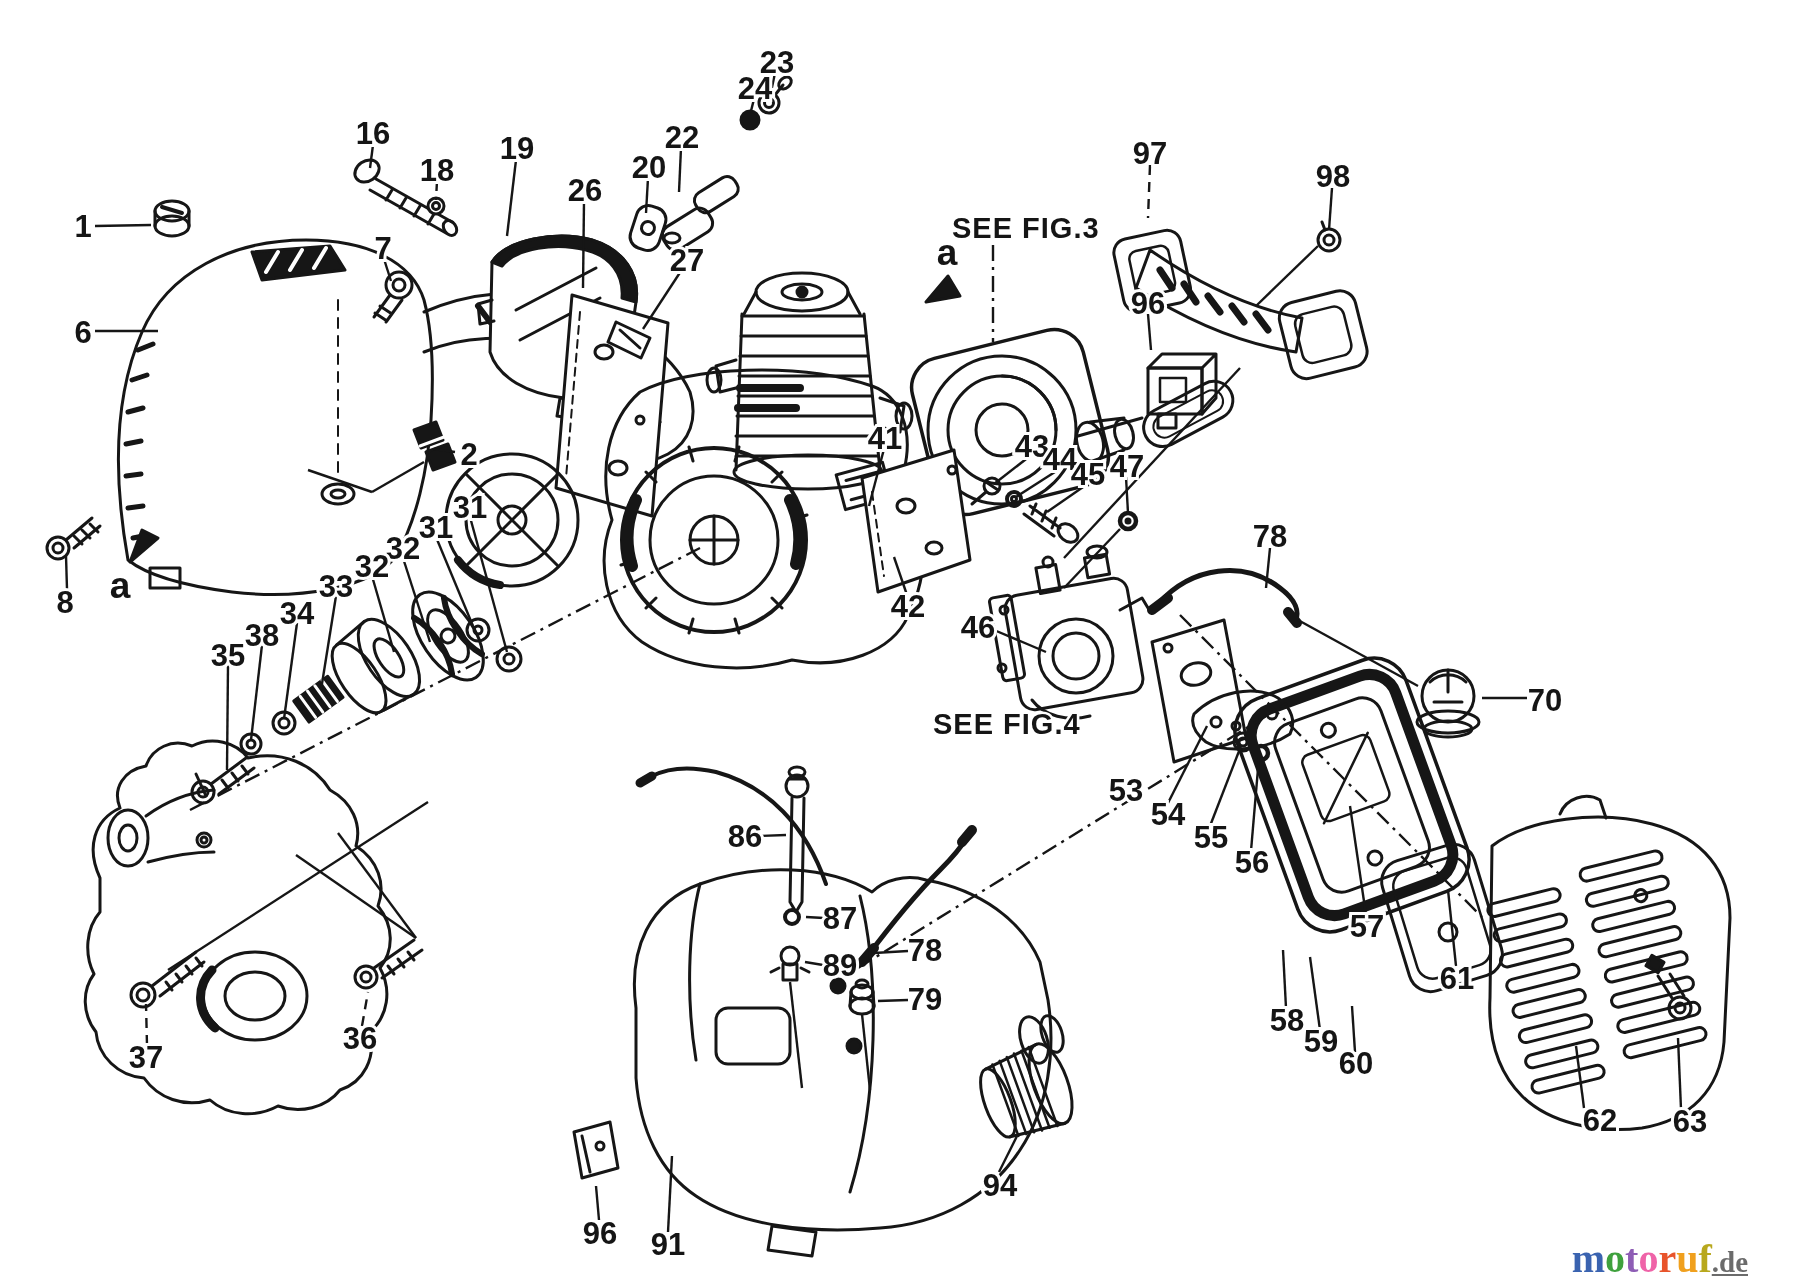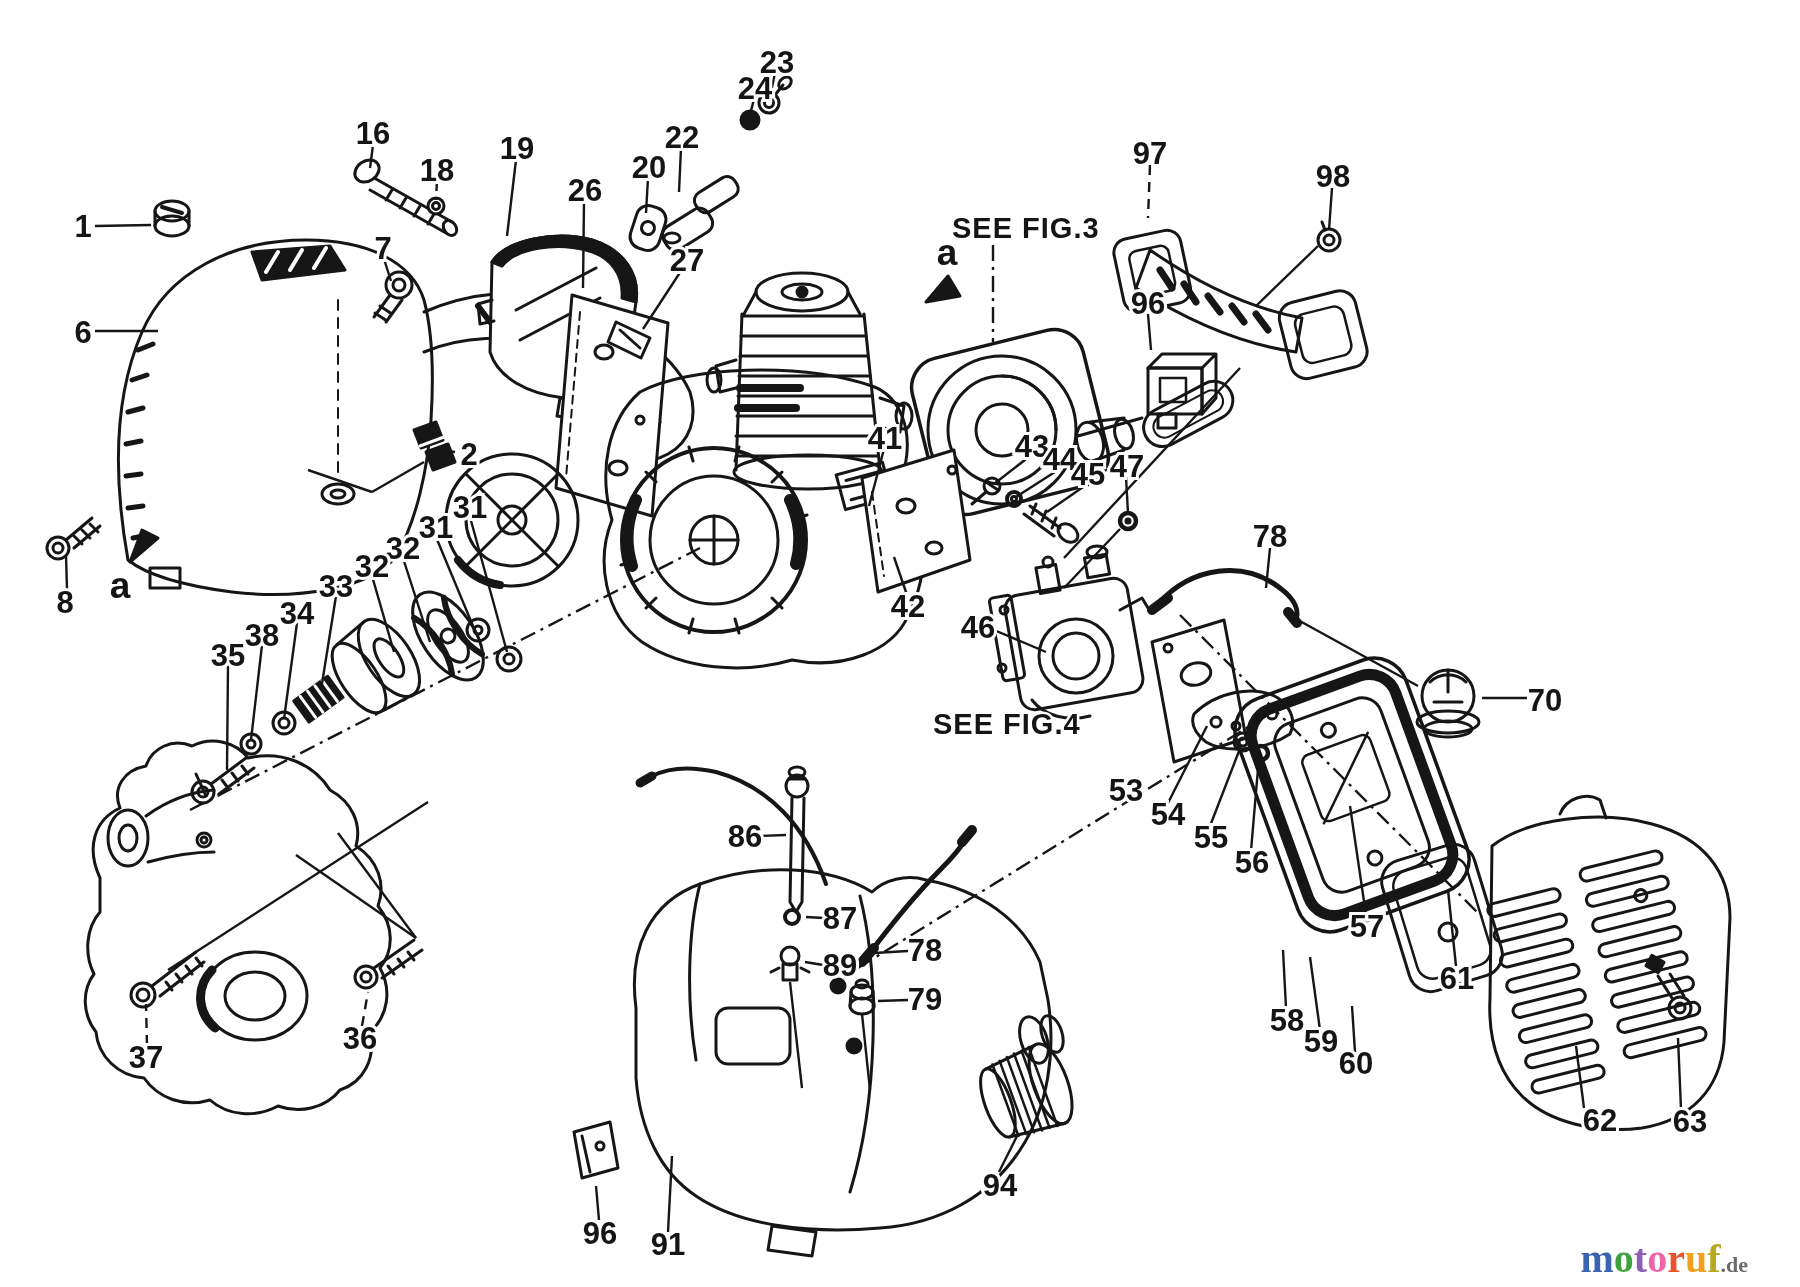--- a/index.html
+++ b/index.html
@@ -6,21 +6,21 @@
   .canvas{position:relative;width:1800px;height:1287px;background:#ffffff;overflow:hidden;
           font-family:"Liberation Sans",sans-serif;}
   svg{position:absolute;left:0;top:0;}
   .plabel{font-family:"Liberation Sans",sans-serif;font-weight:bold;font-size:31px;fill:#151515;
           paint-order:stroke;stroke:#ffffff;stroke-width:6px;}
   .pnote{font-family:"Liberation Sans",sans-serif;font-weight:bold;font-size:29px;fill:#151515;
          paint-order:stroke;stroke:#ffffff;stroke-width:5px;letter-spacing:1px;}
   .pmark{font-family:"Liberation Sans",sans-serif;font-weight:bold;font-size:37px;fill:#151515;}
   .logo{position:absolute;right:52px;bottom:8px;font-family:"Liberation Serif",serif;
         font-weight:bold;font-size:40px;line-height:1;user-select:none;}
-  .logo .suffix{font-size:22px;font-weight:bold;}
+  .logo .suffix{font-size:29px;font-weight:bold;text-decoration:underline;}
 </style>
 </head>
 <body>
 
 <div class="canvas">
 <svg id="diagram" width="1800" height="1287" viewBox="0 0 1800 1287">
 
   <g stroke="#161616" fill="none" stroke-width="3" stroke-linecap="round" stroke-linejoin="round">
 
     <g>

